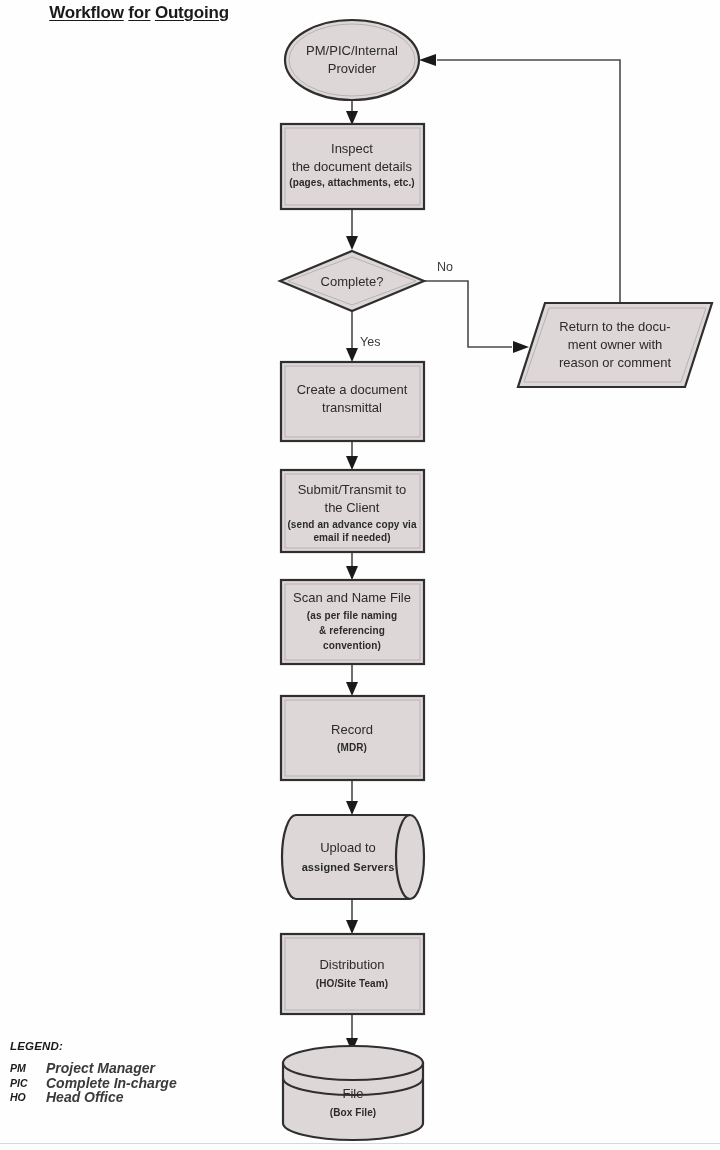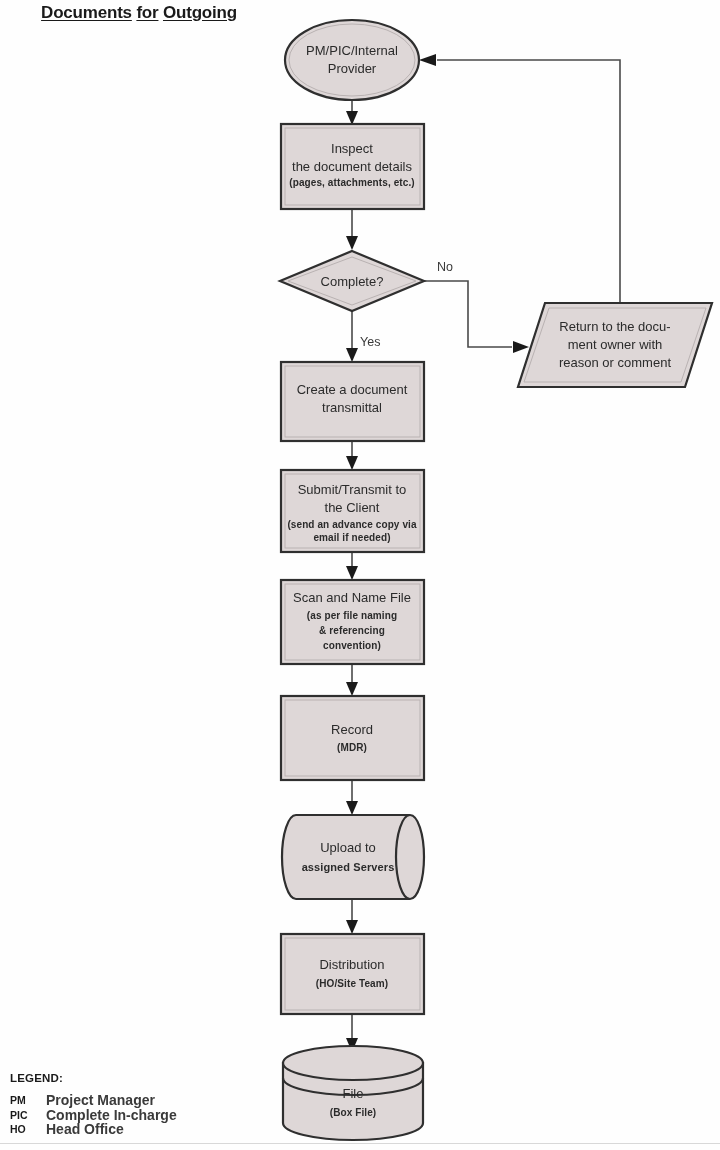--- a/index.html
+++ b/index.html
@@ -44,23 +44,24 @@
   .title-line {
     display: inline-block;
   }
   .title-word {
     text-decoration: underline;
     text-underline-offset: 2px;
   }
   .legend {
     position: absolute;
     left: 10px;
-    top: 1072px;
+    top: 1040px;
     width: 240px;
     font-size: 11px;
+    font-style: italic;
   }
   .legend-title {
     font-weight: bold;
     font-size: 11.5px;
     letter-spacing: 0.2px;
     margin-bottom: 9px;
   }
   .legend-row {
     display: flex;
     line-height: 14.5px;
@@ -126,21 +127,21 @@
     text-anchor: start;
   }
 </style>
 </head>
 <body>
 
 <div id="page">
 
   <div class="title-block">
     <div>
-      <span class="title-line title-word">Documents</span>
+      <span class="title-line title-word">Workflow</span>
       <span class="title-line title-word">for</span>
       <span class="title-line title-word">Outgoing</span>
     </div>
   </div>
 
   <svg id="flow" viewBox="0 0 720 1150">
 
     <g>
       <line class="conn" x1="352" y1="100" x2="352" y2="114"></line>
       <polygon class="arrow-head" points="352,125 346,111 358,111"></polygon>

